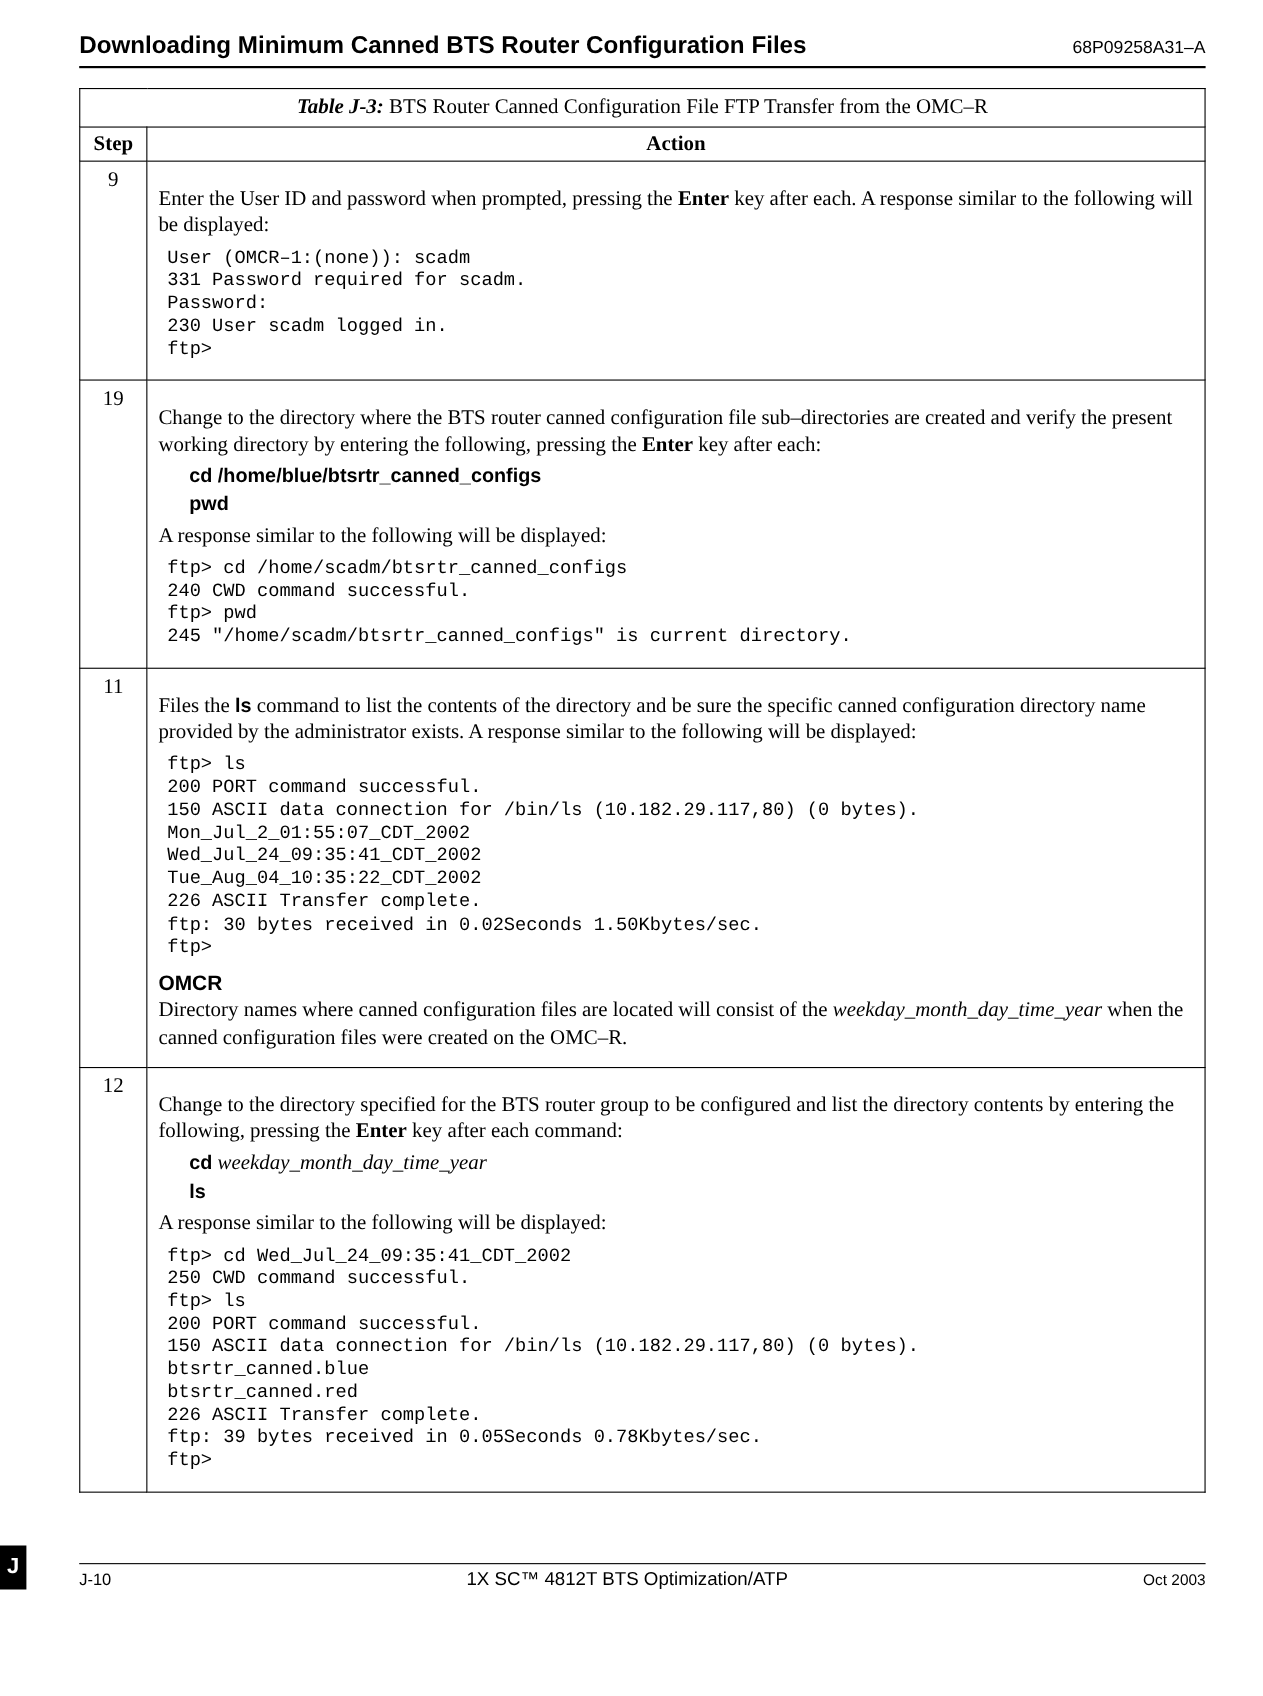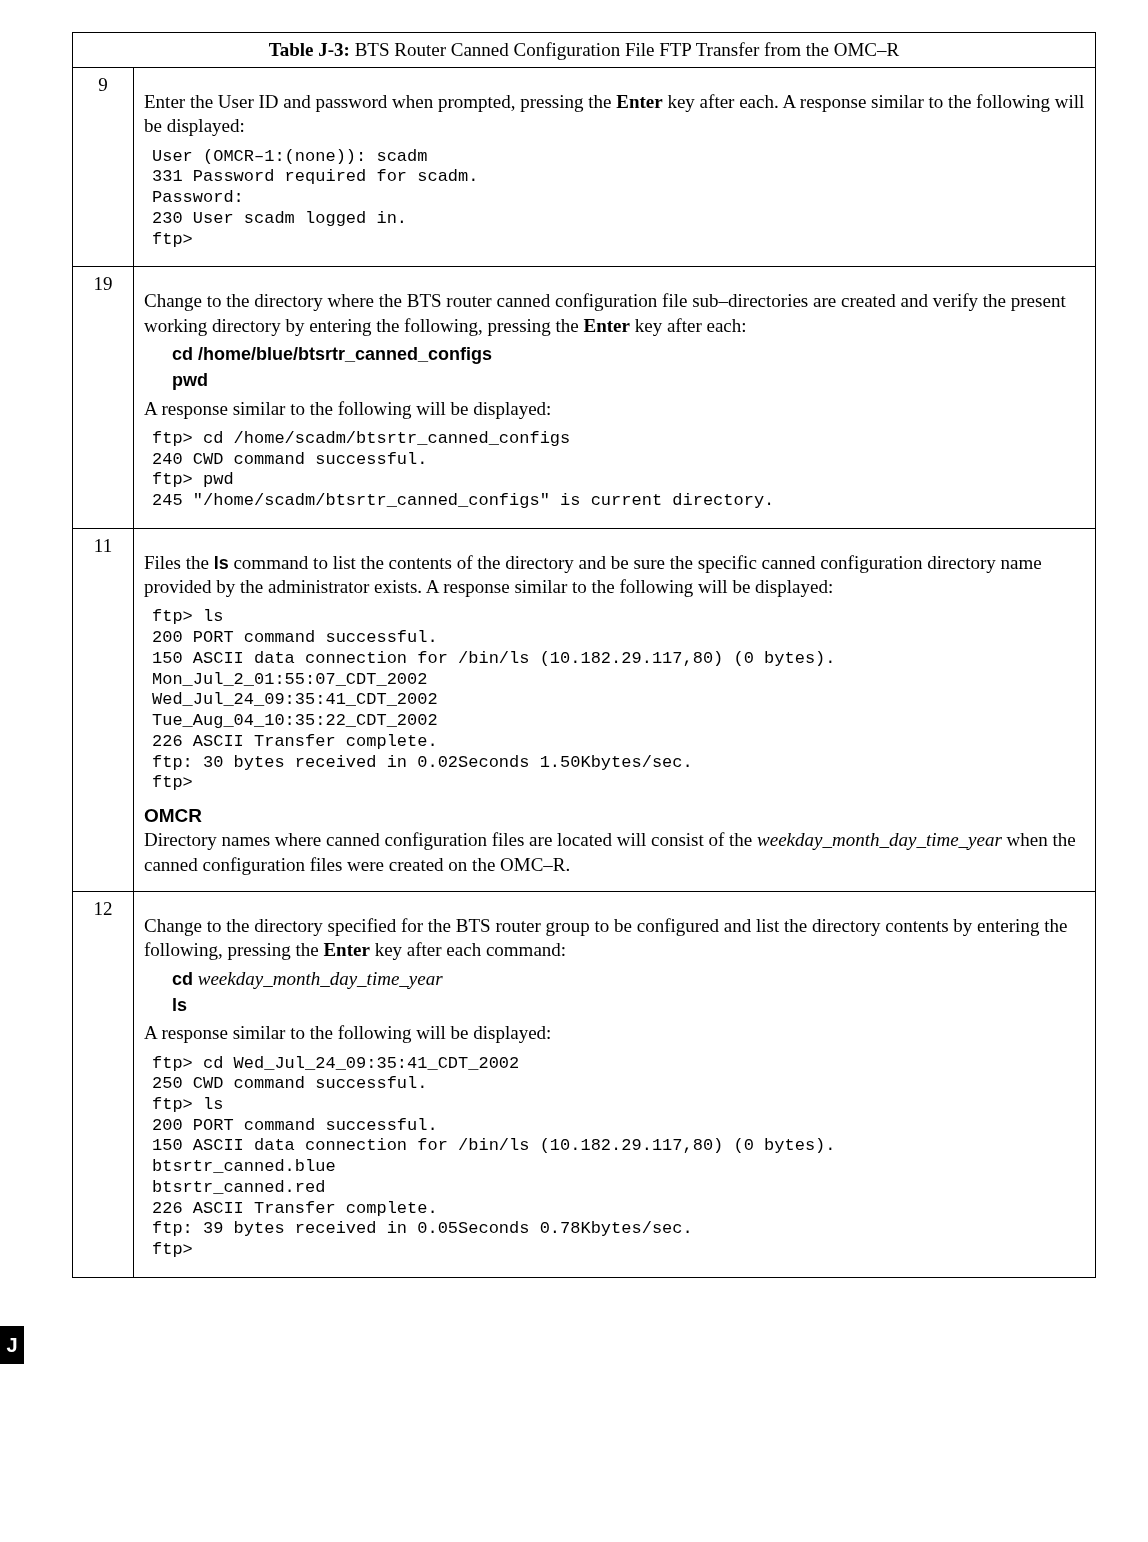--- a/index.html
+++ b/index.html
@@ -40,20 +40,21 @@
     border: 1px solid #000;
     vertical-align: top;
   }
   .table-title-cell {
     text-align: center;
     font-size: 19px;
     padding: 6px 4px;
   }
   .table-title-cell .tbold {
     font-weight: bold;
+    font-style: italic;
   }
   th.step-h, th.action-h {
     font-size: 19px;
     font-weight: bold;
     text-align: center;
     padding: 4px;
   }
   td.step-col {
     width: 58px;
     text-align: center;
@@ -133,27 +134,35 @@
   .footer-right {
     font-family: Arial, Helvetica, sans-serif;
     font-size: 14px;
   }
 </style>
 </head>
 <body>
 
 <div class="page">
 
+  <div class="header-row">
+    <div class="header-title">Downloading Minimum Canned BTS Router Configuration Files</div>
+    <div class="doc-id">68P09258A31–A</div>
+  </div>
 
   <table class="main">
     <tbody>
         <tr>
       <td class="table-title-cell" colspan="2">
         <span class="tbold">Table J-3:</span><span> BTS Router Canned Configuration File FTP Transfer from the OMC–R</span>
       </td>
+    </tr>
+    <tr>
+      <th class="step-h">Step</th>
+      <th class="action-h">Action</th>
     </tr>
 
     <tr>
       <td class="step-col">9</td>
       <td class="action-col">
         <span>Enter  the User ID and password when prompted, pressing the </span><b>Enter</b><span> key after each. A response similar to the following will be displayed:</span>
         <div class="mono">User (OMCR–1:(none)): scadm
 331 Password required for scadm.
 Password:
 230 User scadm logged in.
@@ -218,15 +227,20 @@
 ftp&gt;</div>
       </td>
     </tr>
 
   </tbody>
     </table>
 
 
   <div class="footer-area">
     <div class="j-tab">J</div>
+    <div class="footer-rule">
+      <div class="footer-left">J-10</div>
+      <div class="footer-center">1X SC™ 4812T BTS Optimization/ATP</div>
+      <div class="footer-right">Oct 2003</div>
+    </div>
   </div>
 
 </div>
 
 </body></html>

